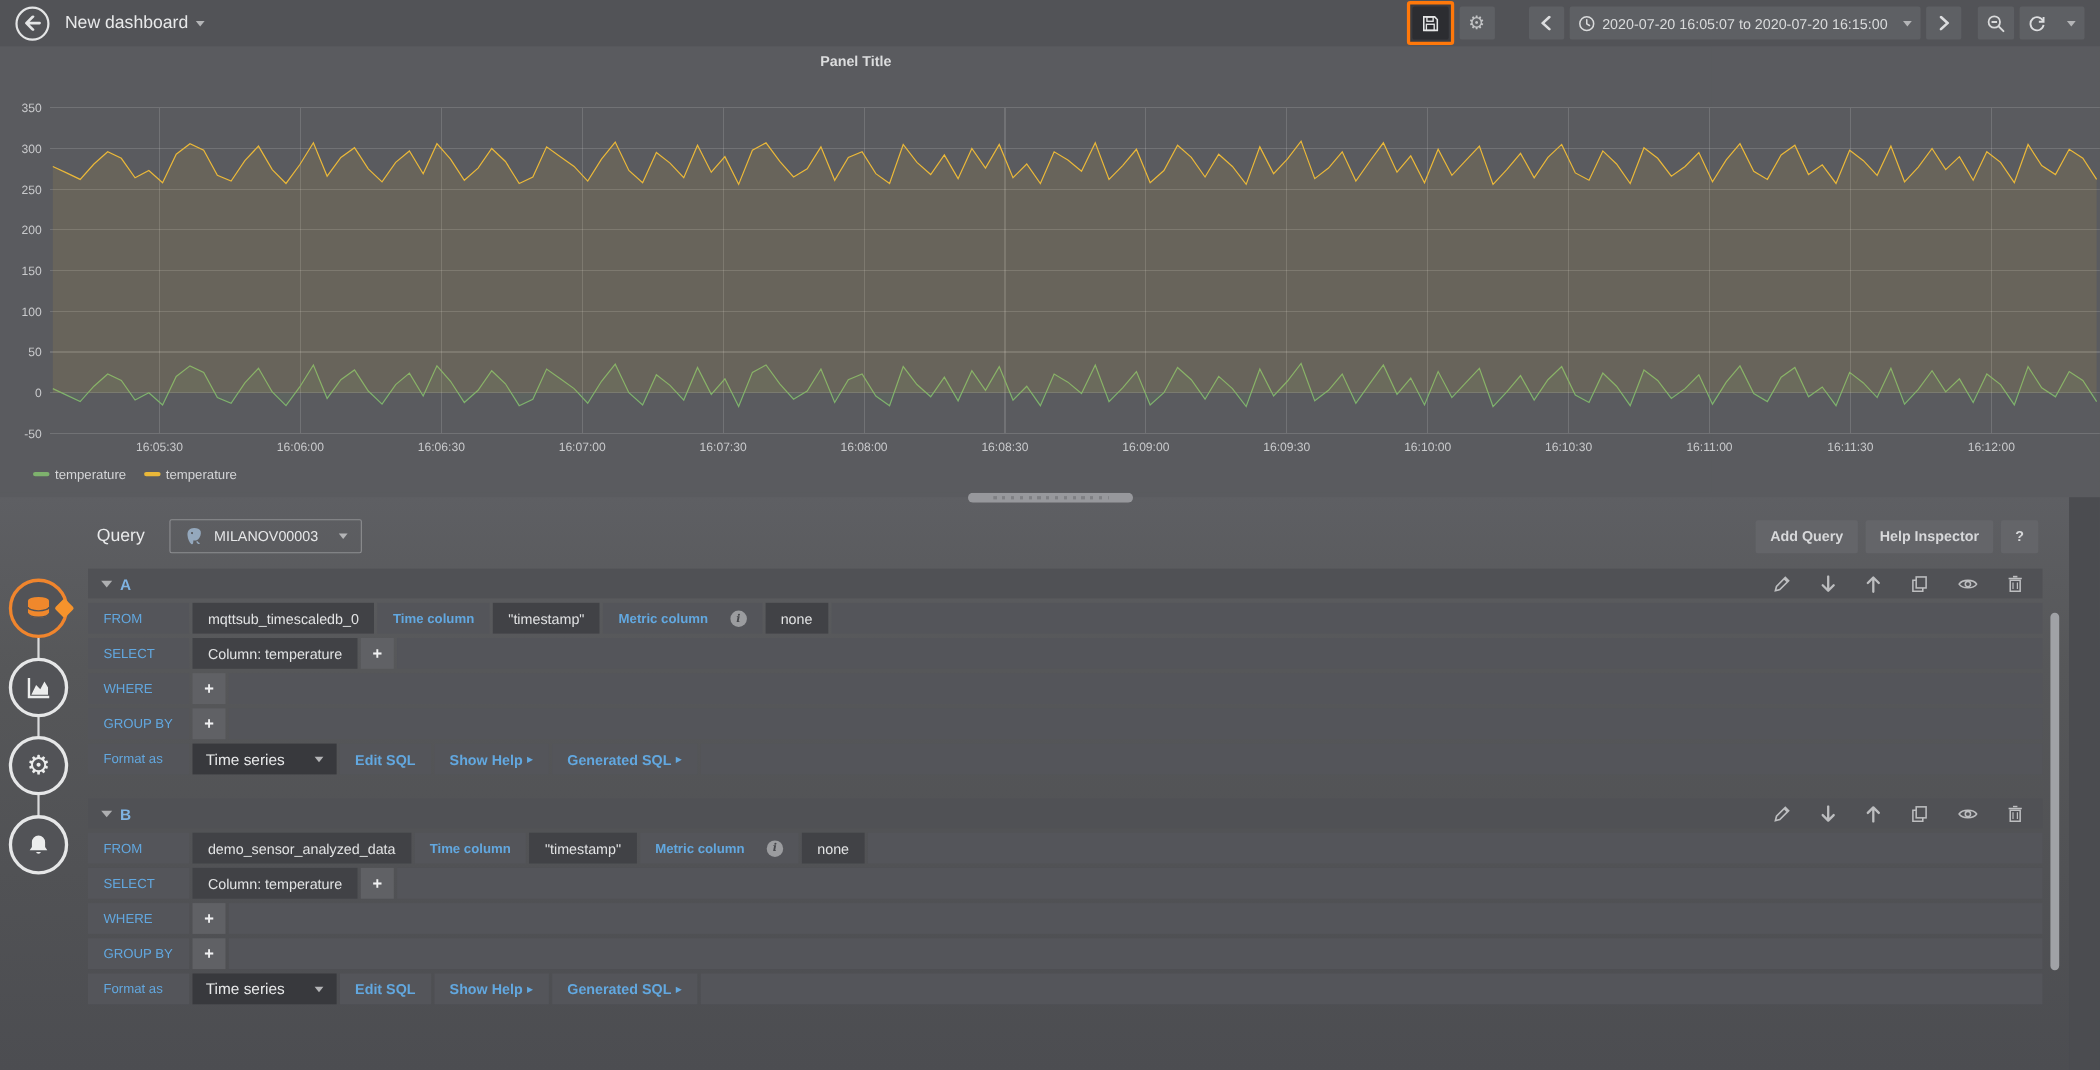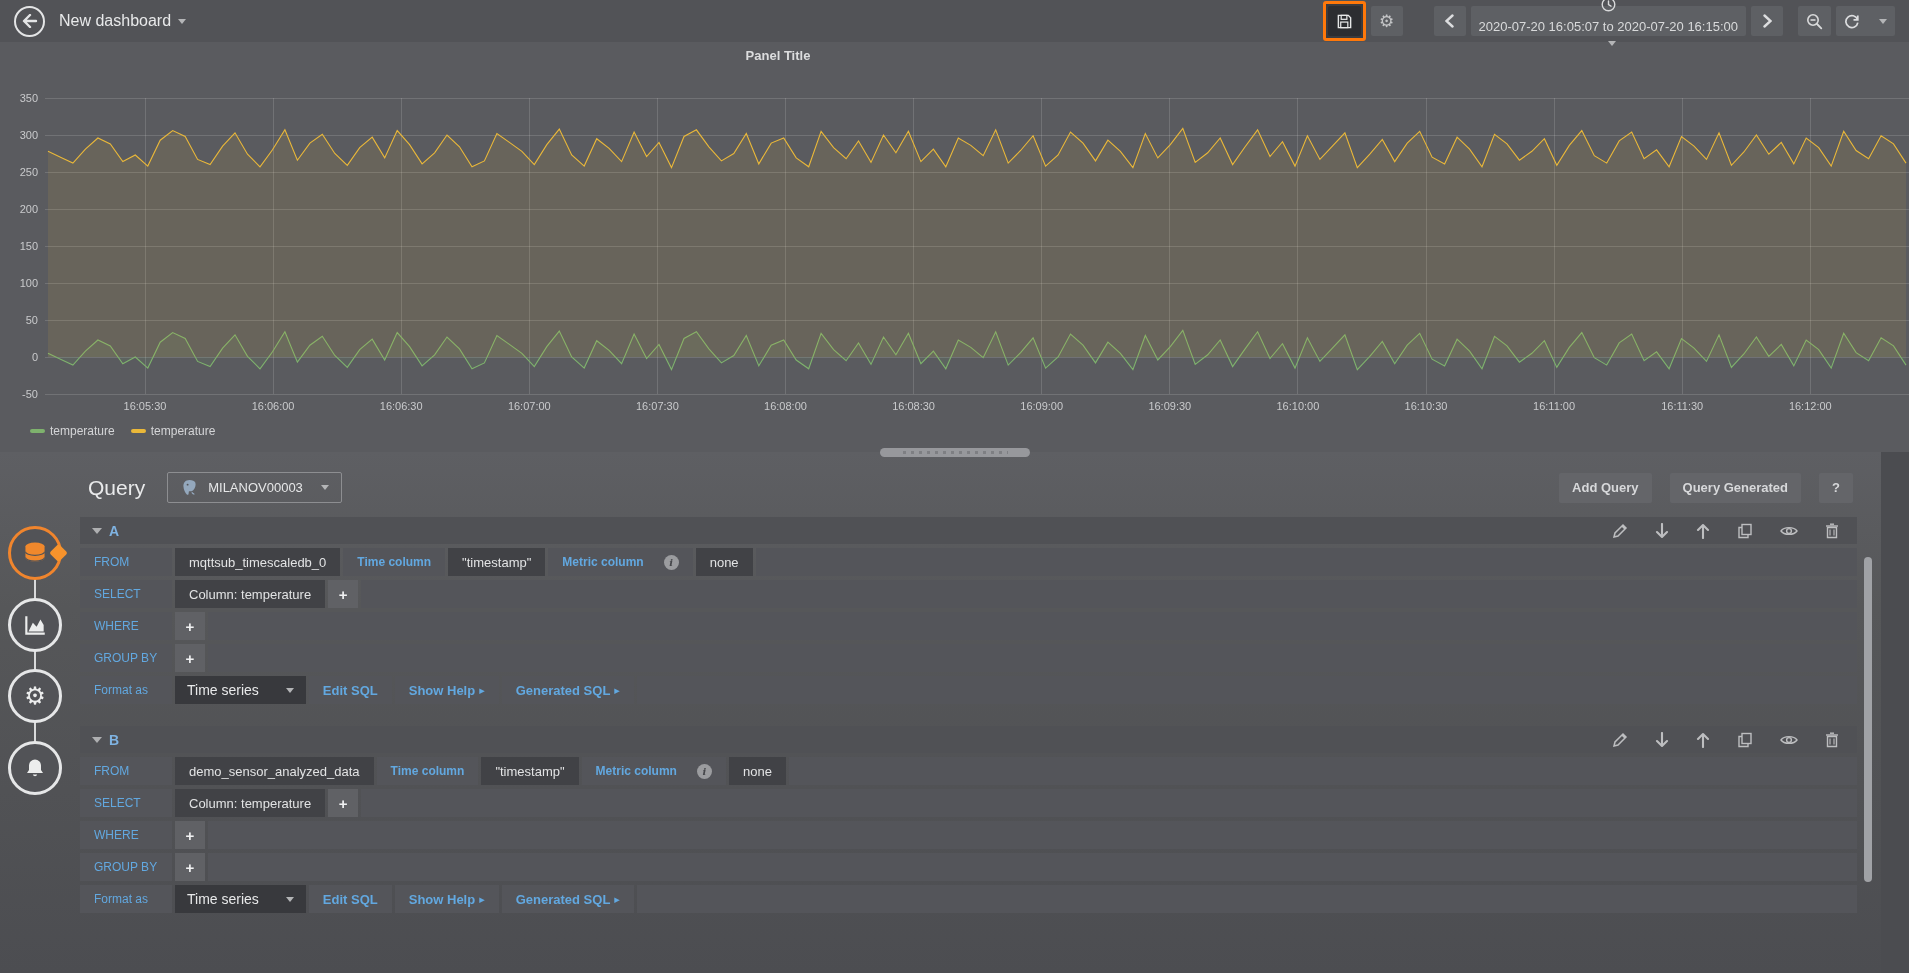--- a/index.html
+++ b/index.html
@@ -14,21 +14,21 @@
   #dash-title { color:#e8e9ea; font-size:16px; margin-left:14px; cursor:pointer;}
   .caret { width:0; height:0; border-left:4px solid transparent; border-right:4px solid transparent;
     border-top:5px solid #b4b5b7; display:inline-block; margin-left:7px;}
   #nav-right { margin-left:auto; display:flex; align-items:center; margin-right:14px; }
   .nav-btn { height:30px; min-width:32px; background:#5e6064; border-radius:2px;
     display:flex; align-items:center; justify-content:center; margin-left:5px;
     color:#d9dadb; font-size:13px; cursor:pointer; padding:0 8px;}
   .save-highlight { border:3px solid #ff780a; border-radius:3px; padding:2px; background:#3a3b3f; margin-left:5px;}
   .save-highlight .nav-btn { margin-left:0; background:#2c2d31;}
   .gear-glyph { font-family:"DejaVu Sans",sans-serif; font-size:17px; color:#c3c4c6;}
-  #time-range-btn { gap:7px;flex-direction:column; }
+  #time-range-btn { gap:7px; }
   #time-range-btn .clock { flex:none; }
   .tp-gap { width:26px; }
 
   
   #panel { position:absolute; left:0; top:42px; width:1556px; height:406px; background:#5a5b5f;}
   #panel-title { position:absolute; left:0; top:6px; width:100%; text-align:center;
     color:#dcddde; font-size:13px; font-weight:bold;}
   #chart-svg { position:absolute; left:0; top:34px; width:1909px; height:342px;}
   .grid { stroke:rgba(255,255,255,0.14); stroke-width:1; shape-rendering:crispEdges;}
   .ytick { fill:#c9cacc; font-size:11px; text-anchor:end; font-family:"Liberation Sans",sans-serif;}
@@ -58,26 +58,26 @@
     border:3px solid #e6e7e8; background:#525357; display:flex; align-items:center;
     justify-content:center; cursor:pointer;}
   .tab-circle.active { border-color:#f0852d; }
   .tab-tail { position:absolute; right:-6px; top:50%; width:13px; height:13px; background:#f6932c;
     transform:translateY(-50%) rotate(45deg); border-radius:2px;}
   .gearwrench { font-family:"DejaVu Sans",sans-serif; font-size:24px; color:#eceded; line-height:1;}
 
   
   #query-content { position:absolute; left:80px; top:0; right:52px; height:100%; overflow:hidden;}
   #query-header { display:flex; align-items:center; margin:20px 0 14px 8px;}
-  #query-title { color:#e9eaeb; font-size:21px; margin-right:22px;}
+  #query-title { color:#e9eaeb; font-size:16px; margin-right:22px;}
   #datasource-picker { display:flex; align-items:center; gap:9px; border:1px solid #8d8e91;
     border-radius:2px; height:31px; padding:0 12px; cursor:pointer; min-width:175px;}
   #datasource-picker .ds-name { color:#e6e7e8; font-size:13px; }
   #datasource-picker .caret { margin-left:auto; }
-  #query-header-buttons { margin-left:auto; display:flex; gap:18px; margin-right:4px;}
+  #query-header-buttons { margin-left:auto; display:flex; gap:7px; margin-right:4px;}
   .qh-btn { background:#646569; border-radius:2px; height:30px; padding:0 13px; display:flex;
     align-items:center; color:#d7d8da; font-size:13px; font-weight:bold; cursor:pointer;}
 
   .query-block { margin:0 0 22px 0; }
   .qb-header { height:27px; background:#505155; display:flex; align-items:center; padding:0 12px;
     cursor:pointer;}
   .qb-caret { width:0; height:0; border-left:5px solid transparent; border-right:5px solid transparent;
     border-top:6px solid #aeafb1; margin-right:7px;}
   .qb-ref { color:#7fb3e2; font-size:14px; font-weight:bold;}
   .qb-actions { margin-left:auto; display:flex; gap:27px; align-items:center; margin-right:6px;}
@@ -276,21 +276,21 @@
         <svg class="ic" width="19" height="19" viewBox="0 0 20 20">
           <path d="M10 2 C5.5 2 3.4 5 3.6 8.8 C3.8 12.4 5.4 16 7.2 17.4 C8 18 8.8 17.7 9 16.8 C9.2 16 9.1 14.8 9.4 13.9 C10.9 14.3 12.6 14 13.9 12.8 C15.8 11 17 7.6 16.2 5 C15.4 2.9 13 2 10 2 z" fill="#94a8bd"></path>
           <circle cx="8" cy="7" r="1" fill="#525357"></circle>
           <path d="M12.5 15 c.8 1.4 1.9 2.1 2.6 1.6" stroke="#94a8bd" stroke-width="1.4" fill="none"></path>
         </svg>
         <span class="ds-name">MILANOV00003</span>
         <span class="caret"></span>
       </div>
       <div id="query-header-buttons">
         <div class="qh-btn">Add Query</div>
-        <div class="qh-btn">Query Generated</div>
+        <div class="qh-btn">Help Inspector</div>
         <div class="qh-btn">?</div>
       </div>
     </div>
     <div id="query-blocks">
         <div class="query-block">
           <div class="qb-header">
             <span class="qb-caret"></span>
             <span class="qb-ref">A</span>
             <div class="qb-actions">
               <span class="act">

